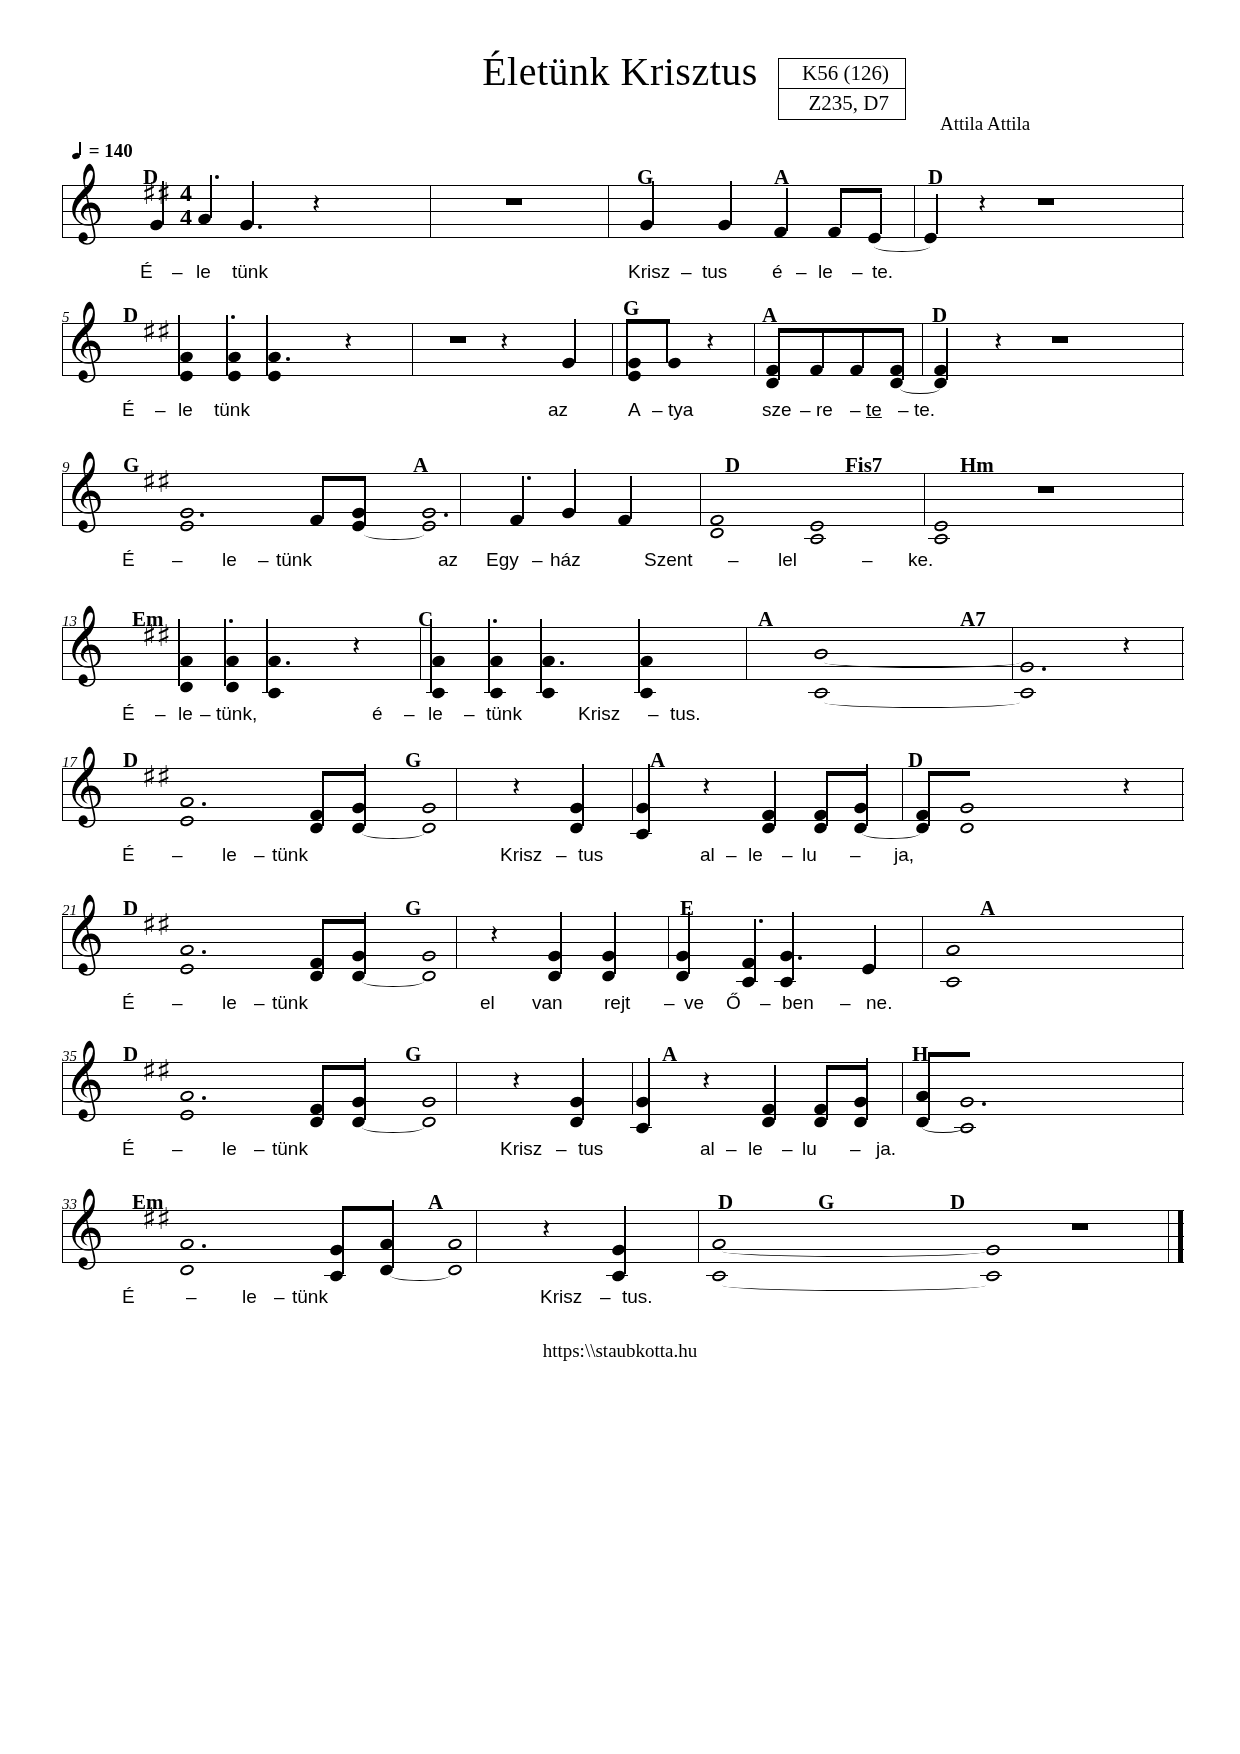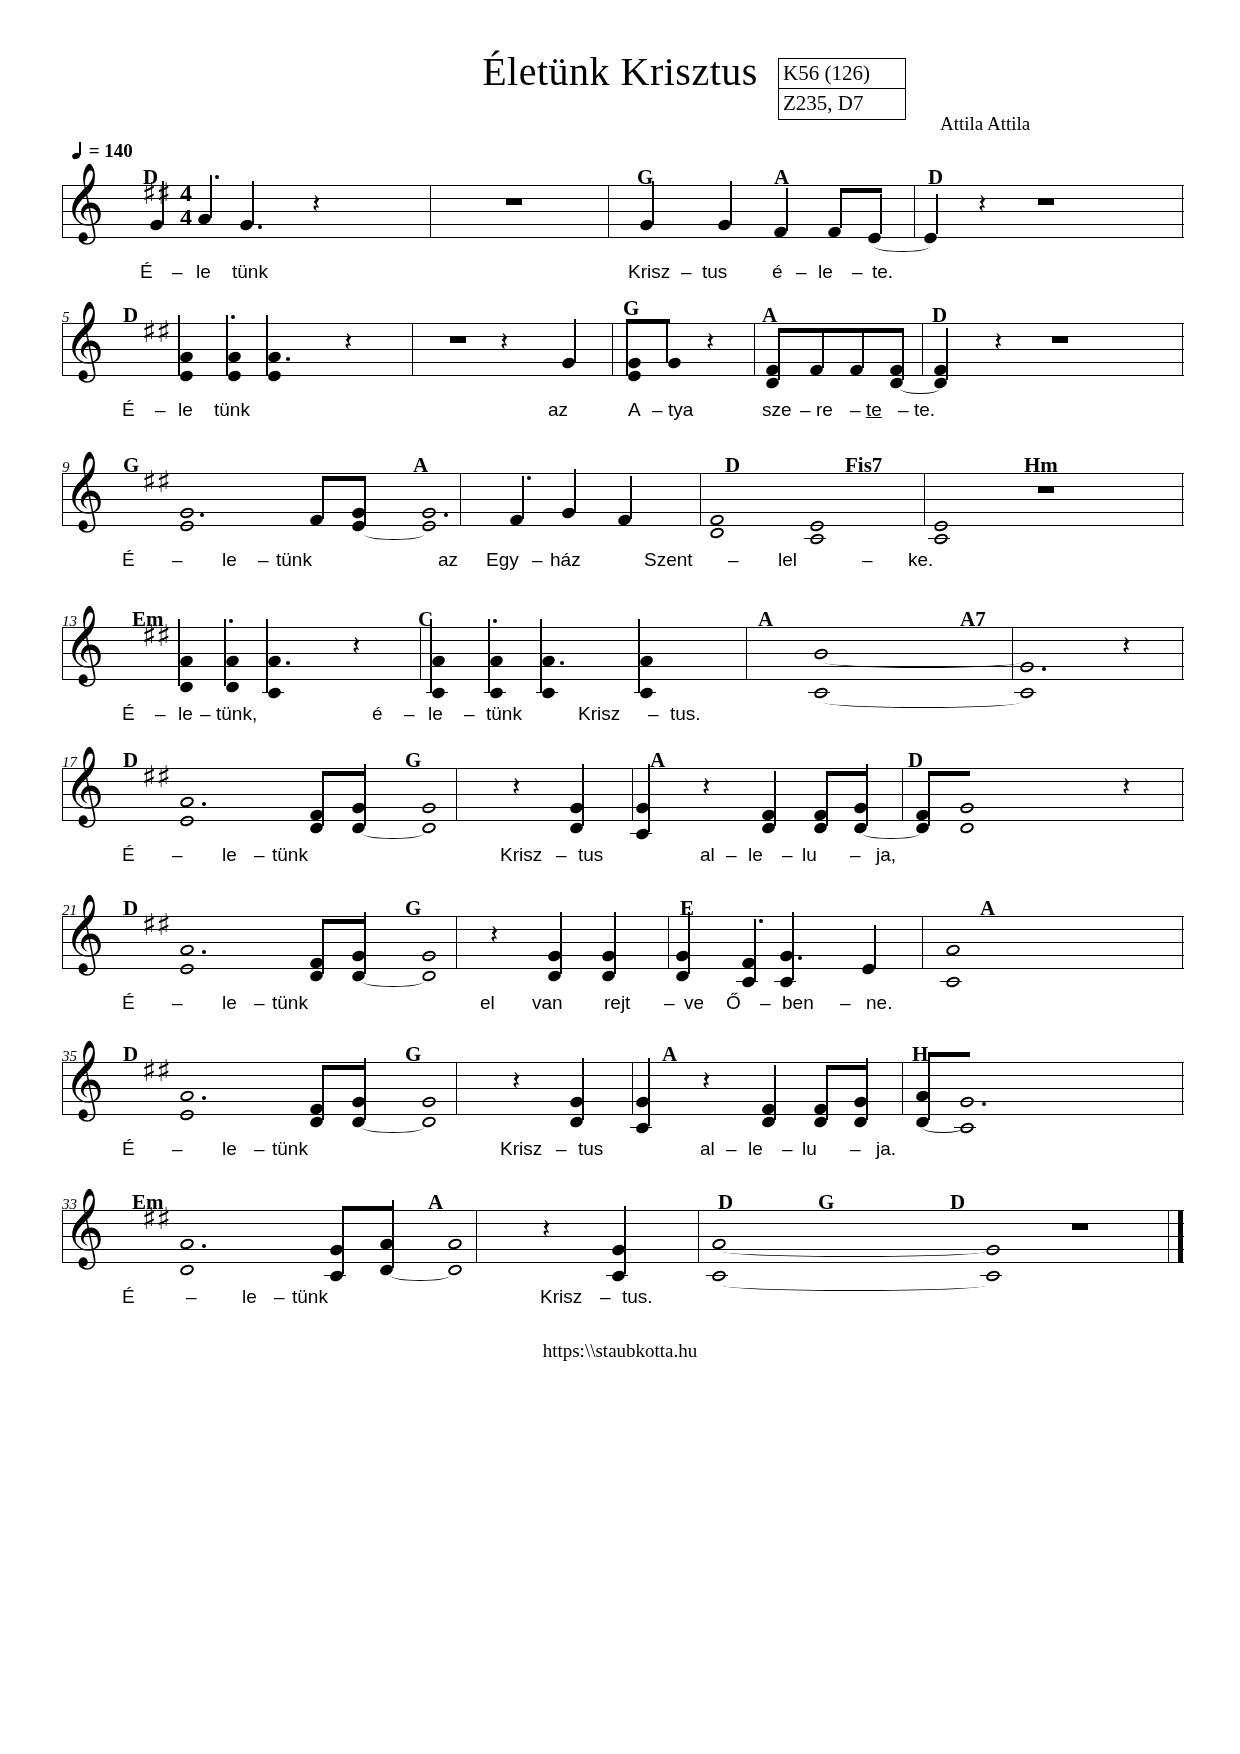--- a/index.html
+++ b/index.html
@@ -35,22 +35,22 @@
     position: absolute;
     left: 778px;
     top: 58px;
     width: 128px;
     font-size: 21px;
     font-family: "Liberation Serif", serif;
     line-height: 1.25;
   }
   .catalog .box {
     border: 1.4px solid #000;
-    padding: 1px 4px 2px 4px;
-    text-align: left;
+    padding: 1px 16px 2px 4px;
+    text-align: right;
     white-space: nowrap;
   }
   .catalog .box + .box { border-top: none; }
   .composer {
     position: absolute;
     left: 940px;
     top: 113px;
     font-size: 19px;
     font-family: "Liberation Serif", serif;
   }
@@ -427,21 +427,21 @@
       <div class="ledger" style="left:742px; top:65px;"></div>
       <div class="note open" style="left:872px; top:48px;"></div>
         <div class="note open" style="left:872px; top:61px;"></div>
       <div class="ledger" style="left:866px; top:65px;"></div>
       <div class="rest-w" style="left:976px; top:14px;"></div>
     </div>
     <div class="chord" style="left:123px; top:-20px;">G</div>
     <div class="chord" style="left:413px; top:-20px;">A</div>
     <div class="chord" style="left:725px; top:-20px;">D</div>
     <div class="chord" style="left:845px; top:-20px;">Fis7</div>
-    <div class="chord" style="left:1024px; top:-20px;">Hm</div>
+    <div class="chord" style="left:960px; top:-20px;">Hm</div>
 
     <div class="lyric" style="left:122px; top:76px;">É</div>
     <div class="lyric" style="left:172px; top:76px;">–</div>
     <div class="lyric" style="left:222px; top:76px;">le</div>
     <div class="lyric" style="left:258px; top:76px;">–</div>
     <div class="lyric" style="left:276px; top:76px;">tünk</div>
     <div class="lyric" style="left:438px; top:76px;">az</div>
     <div class="lyric" style="left:486px; top:76px;">Egy</div>
     <div class="lyric" style="left:532px; top:76px;">–</div>
     <div class="lyric" style="left:550px; top:76px;">ház</div>
@@ -599,21 +599,21 @@
     <div class="lyric" style="left:272px; top:76px;">tünk</div>
     <div class="lyric" style="left:500px; top:76px;">Krisz</div>
     <div class="lyric" style="left:556px; top:76px;">–</div>
     <div class="lyric" style="left:578px; top:76px;">tus</div>
     <div class="lyric" style="left:700px; top:76px;">al</div>
     <div class="lyric" style="left:726px; top:76px;">–</div>
     <div class="lyric" style="left:748px; top:76px;">le</div>
     <div class="lyric" style="left:782px; top:76px;">–</div>
     <div class="lyric" style="left:802px; top:76px;">lu</div>
     <div class="lyric" style="left:850px; top:76px;">–</div>
-    <div class="lyric" style="left:876px; top:76px;">ja,</div>
+    <div class="lyric" style="left:894px; top:76px;">ja,</div>
   </div>
 
   <div class="system" style="top:916px;">
     <div class="measure-num" style="left:62px; top:-14px;">21</div>
     <div class="staff">
       <div class="line l0"></div>
         <div class="line l1"></div>
         <div class="line l2"></div>
         <div class="line l3"></div>
         <div class="line l4"></div>

